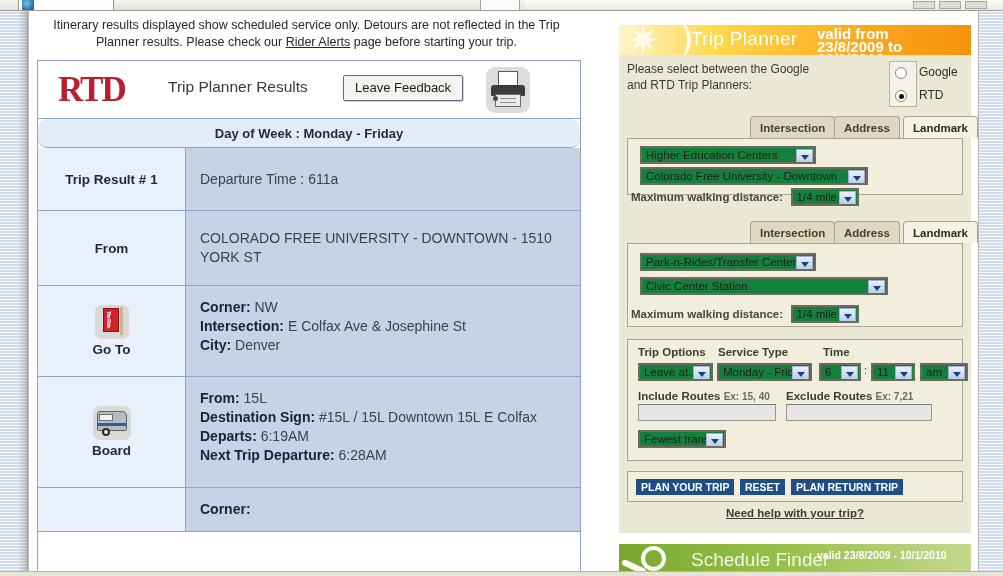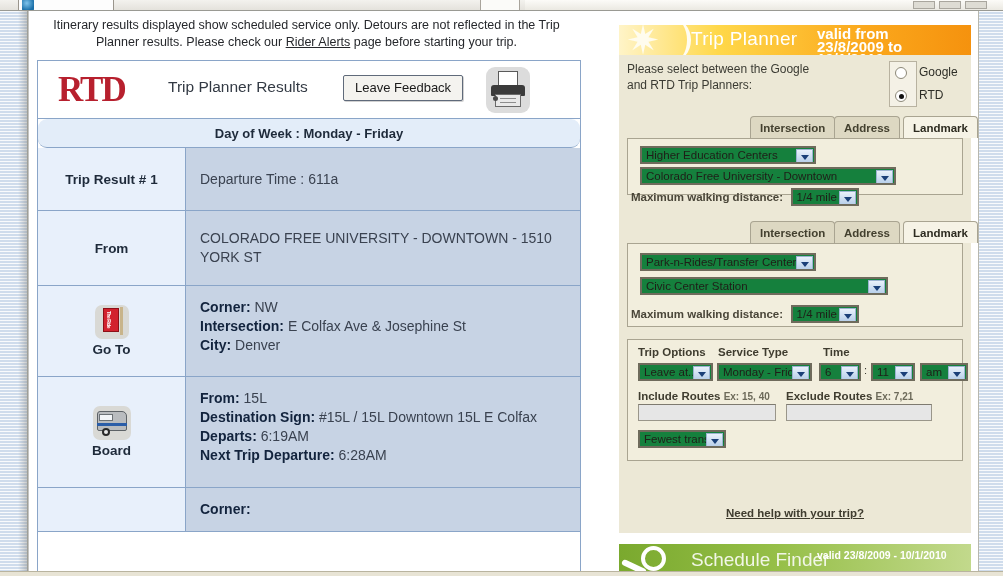--- a/index.html
+++ b/index.html
@@ -487,21 +487,21 @@
       <div class="tab-strip" style="left:131px; top:61px;">
         <div class="tab" style="left:0px;">Intersection</div>
         <div class="tab" style="left:84px;">Address</div>
         <div class="tab active" style="left:153px;">Landmark</div>
       </div>
       <div class="tp-group" style="left:8px; top:83px; width:336px; height:57px;">
         <div style="position:absolute; left:12px; top:6px;">
           <span class="sel" style="width:176px;"><span>Higher Education Centers</span><span class="arrow"></span></span>
         </div>
         <div style="position:absolute; left:12px; top:27px;">
-          <span class="sel" style="width:256px;"><span>Colorado Free University - Downtown</span><span class="arrow"></span></span>
+          <span class="sel" style="width:228px;"><span>Colorado Free University - Downtown</span><span class="arrow"></span></span>
         </div>
         <div style="position:absolute; left:3px; top:48px;">
           <span class="walk-label">Maximum walking distance:</span>
           <span class="sel" style="width:68px; margin-left:3px;"><span>1/4 mile</span><span class="arrow"></span></span>
         </div>
       </div>
 
       <div class="tab-strip" style="left:131px; top:166px;">
         <div class="tab" style="left:0px;">Intersection</div>
         <div class="tab" style="left:84px;">Address</div>
@@ -551,20 +551,25 @@
           <span>Exclude Routes</span>
           <small>Ex: 7,21</small>
         </div>
         <input class="txt-in" style="left: 158px; top: 64px; width: 146px;" value="">
 
         <div style="position:absolute; left:10px; top:89px;">
           <span class="sel" style="width:88px;"><span>Fewest transfers</span><span class="arrow"></span></span>
         </div>
       </div>
 
+      <div id="action-box">
+        <div class="act-btn" style="left:8px;">PLAN YOUR TRIP</div>
+        <div class="act-btn" style="left:112px;">RESET</div>
+        <div class="act-btn" style="left:163px;">PLAN RETURN TRIP</div>
+      </div>
 
       <div id="help-link">Need help with your trip?</div>
     </div>
 
     <div id="sf-banner">
       <div id="sf-handle"></div>
       <div id="sf-glass"></div>
       <div id="sf-title">Schedule Finder</div>
       <div id="sf-valid">valid 23/8/2009 - 10/1/2010</div>
     </div>

